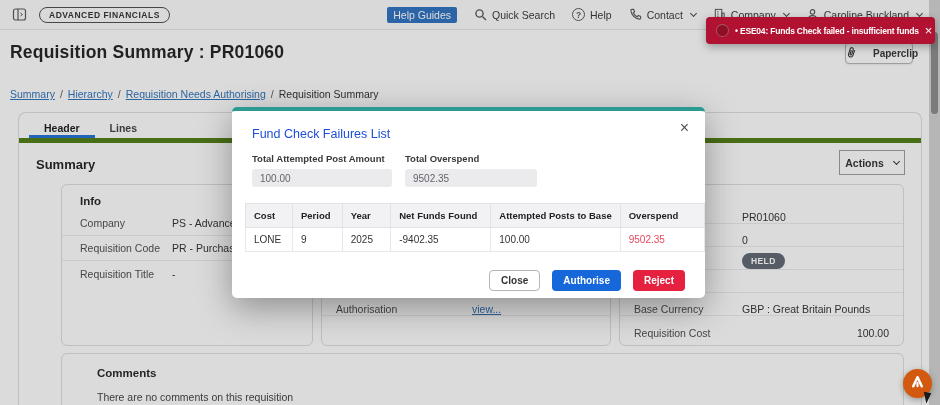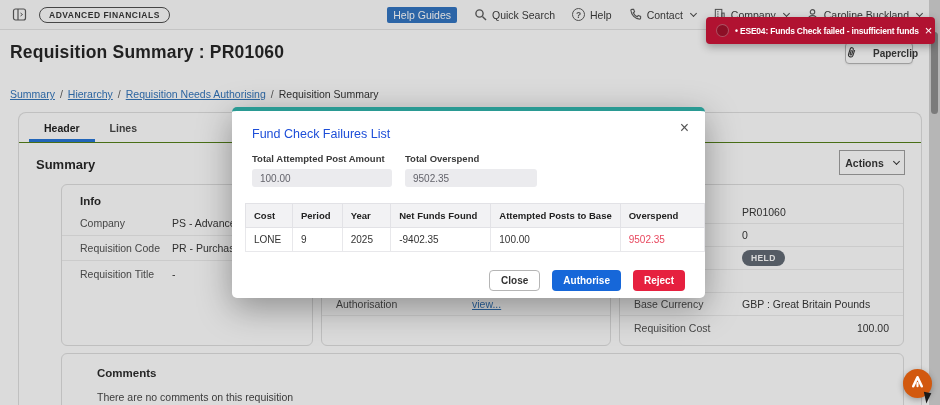--- a/index.html
+++ b/index.html
@@ -26,38 +26,38 @@
   
   .page-title{position:absolute;left:10px;top:42px;font-size:17.5px;font-weight:800;color:#1d1d1d;letter-spacing:.2px;}
   .paperclip-btn{position:absolute;left:845px;top:42px;width:68px;height:22px;background:#fff;border:1px solid #b5b5b5;border-radius:4px;font-size:10px;font-weight:bold;color:#333;display:flex;align-items:center;justify-content:space-between;gap:16px;box-shadow:0 1px 2px rgba(0,0,0,.08);cursor:pointer;}
   .breadcrumb{position:absolute;left:10px;top:88px;display:flex;gap:5px;font-size:10.5px;align-items:center;}
   .crumb-link{color:var(--link);text-decoration:underline;cursor:pointer;}
   .crumb-sep{color:#555;}
   .crumb-current{color:#2c2c2c;}
 
   
   .content-card{position:absolute;left:18px;top:112px;width:904px;height:293px;background:#fff;border:1px solid #dedede;border-bottom:none;border-radius:8px 8px 0 0;}
-  .tabbar{height:30px;border-bottom:1px solid #4d7c0f;display:flex;align-items:stretch;padding-left:10px;}
+  .tabbar{height:30px;border-bottom:5px solid #4d7c0f;display:flex;align-items:stretch;padding-left:10px;}
   .tab{padding:9px 15px 6px;font-size:10.5px;font-weight:bold;color:#3d3d3d;cursor:pointer;}
   .tab.active{color:#161616;border-bottom:3px solid var(--tab-blue);}
   .section-title{position:absolute;left:17px;top:44px;font-size:13px;font-weight:800;color:#1d1d1d;}
   .actions-btn{position:absolute;right:16px;top:37px;width:66px;height:25px;border:1px solid #9c9c9c;border-radius:0;background:transparent;font-size:10.5px;font-weight:bold;color:#2e2e2e;display:flex;align-items:center;justify-content:center;gap:7px;cursor:pointer;}
   .actions-btn .chev{border-color:#2e2e2e;}
 
   .columns{position:absolute;left:42px;right:17px;top:71px;height:162px;display:flex;gap:8px;}
   .col-card{border:1px solid #ddd;border-radius:6px;background:#fff;overflow:hidden;}
   .c1{width:252px;padding:10px 0 0 0;}
   .c2{width:290px;padding:16px 0 0 0;}
   .c3{flex:1;padding:16px 0 0 0;}
   .c1 .card-h{font-size:11.5px;font-weight:800;color:#1f1f1f;padding:0 18px;margin-bottom:4px;}
   .info-row{height:25px;display:flex;align-items:center;padding:0 18px;font-size:10.5px;border-bottom:1px solid #ececec;}
   .info-row:last-child{border-bottom:none;}
   .info-row .lbl{width:92px;color:#4a4a4a;flex:0 0 auto;}
   .info-row .val{color:#2e2e2e;white-space:nowrap;overflow:hidden;}
-  .mid-row,.det-row{height:23px;display:flex;align-items:center;padding:0 14px;font-size:10.5px;border-bottom:1px solid #ececec;}
+  .mid-row,.det-row{height:23px;display:flex;align-items:flex-end;padding:0 14px;font-size:10.5px;border-bottom:1px solid #ececec;}
   .mid-row:last-child,.det-row:last-child{border-bottom:none;}
   .mid-row .lbl{width:136px;color:#4a4a4a;flex:0 0 auto;}
   .det-row .lbl{width:108px;color:#4a4a4a;flex:0 0 auto;}
   .view-link{color:var(--link);text-decoration:underline;cursor:pointer;}
   .det-row .val{color:#2e2e2e;}
   .det-row .val.right{flex:1;text-align:right;}
   .badge-held{display:inline-block;background:var(--held);color:#fff;font-size:8.5px;font-weight:bold;letter-spacing:.4px;padding:3px 9px;border-radius:8px;}
 
   .comments-card{position:absolute;left:42px;right:17px;top:240px;height:80px;border:1px solid #ddd;border-radius:6px;background:#fff;padding:13px 0 0 35px;}
   .comments-card .card-h{font-size:11.5px;font-weight:800;color:#1f1f1f;margin-bottom:12px;}

